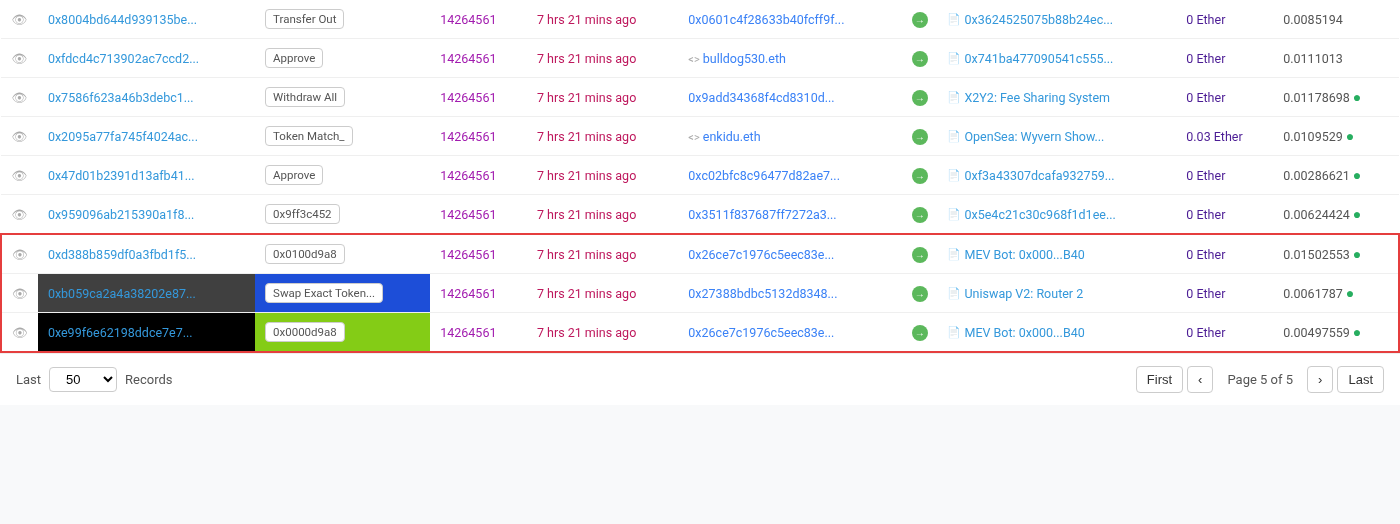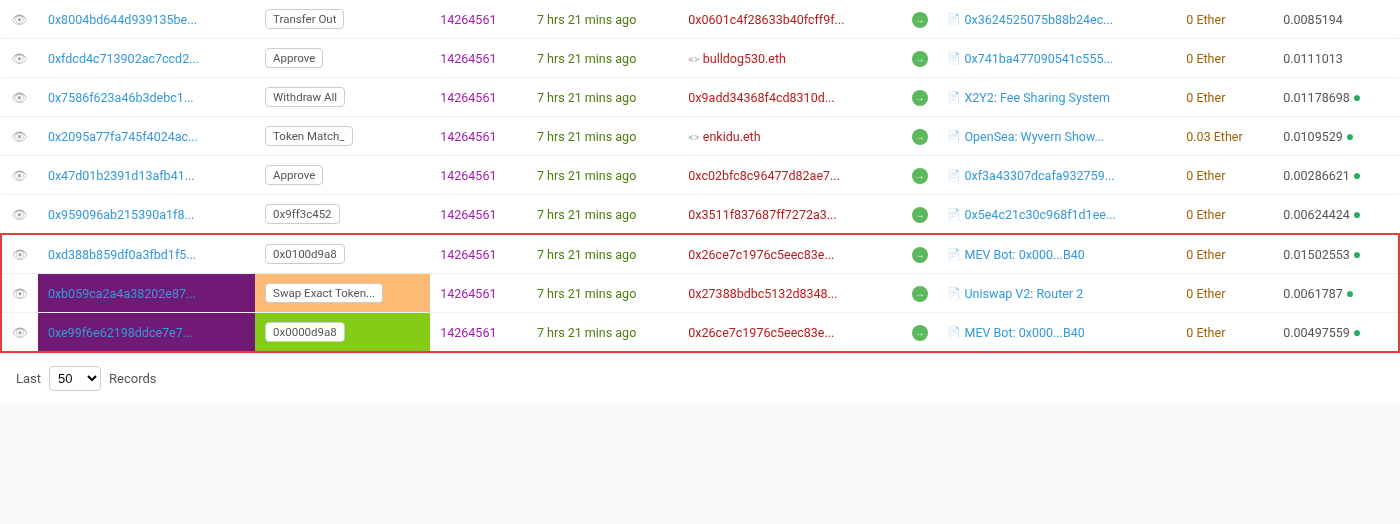--- a/index.html
+++ b/index.html
@@ -39,40 +39,40 @@
       font-size: 11.5px;
       color: #555;
       background: #fff;
       white-space: nowrap;
     }
     .block-link {
       color: #a21caf;
       text-decoration: none;
     }
     .age-text {
-      color: #4d7c0f;
+      color: #be185d;
       white-space: nowrap;
     }
     .from-link {
-      color: #b91c1c;
+      color: #3b82f6;
       text-decoration: none;
     }
     .arrow-right-btn {
       display: inline-block;
       background: #5cb85c;
       color: white;
       border-radius: 50%;
       width: 16px;
       height: 16px;
       text-align: center;
       line-height: 16px;
       font-size: 10px;
     }
     .value-text {
-      color: #a16207;
+      color: #4c1d95;
     }
     .fee-text {
       color: #555;
     }
     .green-dot {
       color: #27ae60;
       font-size: 14px;
     }
     .pagination-bar {
       display: flex;
@@ -85,21 +85,21 @@
     .show-records {
       display: flex;
       align-items: center;
       gap: 8px;
       font-size: 13px;
       color: #555;
     }
     .records-select {
       border: 1px solid #ccc;
       border-radius: 4px;
-      padding: 3px 4px;
+      padding: 3px 12px;
       font-size: 13px;
       background: #fff;
     }
     .pagination-controls {
       display: flex;
       align-items: center;
       gap: 4px;
     }
     .page-btn {
       display: inline-flex;
@@ -352,24 +352,24 @@
     <td class="value-text" style="background: rgb(255, 255, 255); border-left: none; border-right: none; border-top: 2px solid rgb(229, 62, 62);">0 Ether</td>
     <td class="fee-text" style="background: rgb(255, 255, 255); border-left: none; border-right: 2px solid rgb(229, 62, 62); border-top: 2px solid rgb(229, 62, 62);">
       0.01502553
       <span class="green-dot">●</span>
     </td>
   </tr>
         <tr style="background: rgb(255, 255, 255); position: relative;">
     <td style="width: 30px; text-align: center; background: rgb(255, 255, 255); border-left: 2px solid rgb(229, 62, 62); border-right: none;">
       <span style="color:#aaa; cursor:pointer;">👁</span>
     </td>
-    <td style="background: #701a75; border-left: none; border-right: none;">
+    <td style="background: #404040; border-left: none; border-right: none;">
       <a href="#" class="tx-link">0xb059ca2a4a38202e87...</a>
     </td>
-    <td style="background: #fdba74; border-left: none; border-right: none; text-decoration: underline;">
+    <td style="background: #1d4ed8; border-left: none; border-right: none; text-decoration: underline;">
       <span class="method-badge">Swap Exact Token...</span>
     </td>
     <td style="background: rgb(255, 255, 255); border-left: none; border-right: none;">
       <a href="#" class="block-link">14264561</a>
     </td>
     <td class="age-text" style="background: rgb(255, 255, 255); border-left: none; border-right: none;">7 hrs 21 mins ago</td>
     <td style="background: rgb(255, 255, 255); border-left: none; border-right: none;">
       <a href="#" class="from-link">0x27388bdbc5132d8348...</a>
     </td>
     <td style="width: 24px; text-align: center; background: rgb(255, 255, 255); border-left: none; border-right: none;">
@@ -384,21 +384,21 @@
     <td class="value-text" style="background: rgb(255, 255, 255); border-left: none; border-right: none;">0 Ether</td>
     <td class="fee-text" style="background: rgb(255, 255, 255); border-left: none; border-right: 2px solid rgb(229, 62, 62);">
       0.0061787
       <span class="green-dot">●</span>
     </td>
   </tr>
         <tr style="background: rgb(255, 255, 255); position: relative;">
     <td style="width: 30px; text-align: center; background: rgb(255, 255, 255); border-left: 2px solid rgb(229, 62, 62); border-right: none; border-bottom: 2px solid rgb(229, 62, 62);">
       <span style="color:#aaa; cursor:pointer;">👁</span>
     </td>
-    <td style="background: #701a75; border-left: none; border-right: none; border-bottom: 2px solid rgb(229, 62, 62);">
+    <td style="background: #000000; border-left: none; border-right: none; border-bottom: 2px solid rgb(229, 62, 62);">
       <a href="#" class="tx-link">0xe99f6e62198ddce7e7...</a>
     </td>
     <td style="background: #84cc16; border-left: none; border-right: none; border-bottom: 2px solid rgb(229, 62, 62);">
       <span class="method-badge">0x0000d9a8</span>
     </td>
     <td style="background: rgb(255, 255, 255); border-left: none; border-right: none; border-bottom: 2px solid rgb(229, 62, 62);">
       <a href="#" class="block-link">14264561</a>
     </td>
     <td class="age-text" style="background: rgb(255, 255, 255); border-left: none; border-right: none; border-bottom: 2px solid rgb(229, 62, 62);">7 hrs 21 mins ago</td>
     <td style="background: rgb(255, 255, 255); border-left: none; border-right: none; border-bottom: 2px solid rgb(229, 62, 62);">
@@ -425,14 +425,21 @@
   <div class="pagination-bar">
     <div class="show-records">
       <span>Last</span>
       <select class="records-select">
         <option>50</option>
         <option>25</option>
         <option>100</option>
       </select>
       <span>Records</span>
     </div>
+    <div class="pagination-controls">
+      <button class="page-btn">First</button>
+      <button class="page-btn">‹</button>
+      <span class="page-info">Page 5 of 5</span>
+      <button class="page-btn">›</button>
+      <button class="page-btn">Last</button>
+    </div>
   </div>
 </div>
 
 </body></html>

